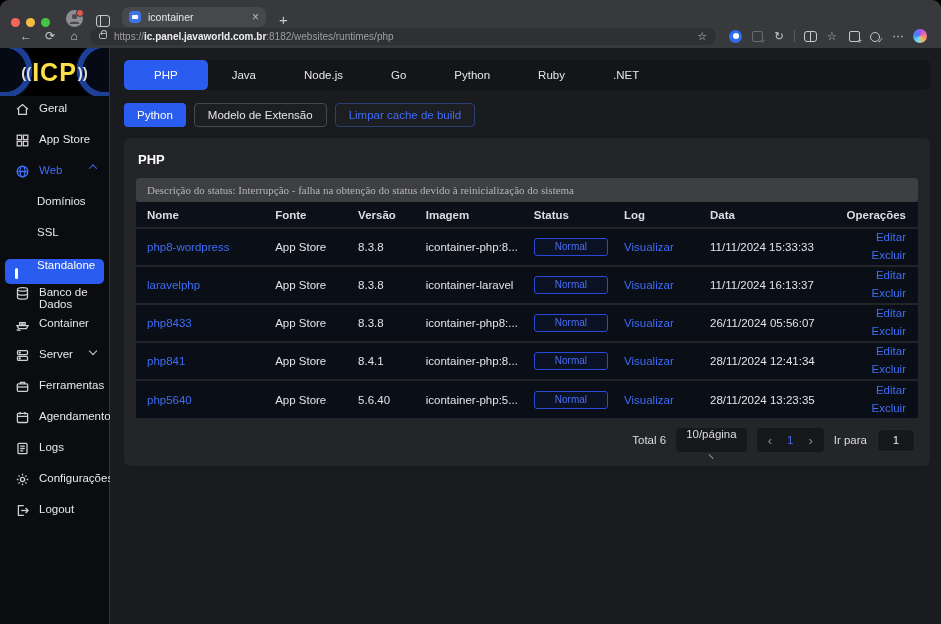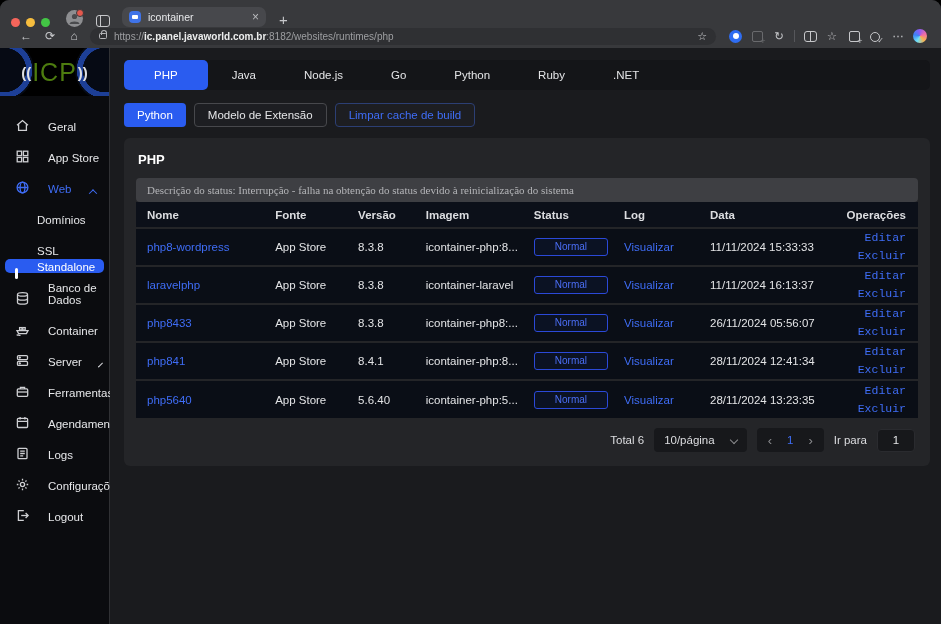--- a/index.html
+++ b/index.html
@@ -52,31 +52,31 @@
   .copilot-orb { display:inline-block; width:14px; height:14px; border-radius:50%; vertical-align:middle;
       background:conic-gradient(from 210deg,#6ee0f7,#3b82f6,#8b5cf6,#ef6aa8,#f8b24e,#6ee0f7); }
 
   
   .shell { flex:1; display:flex; min-height:0; }
   .sidebar { width:110px; background:#0b0c0f; border-right:1px solid #303134; display:flex; flex-direction:column; flex:0 0 auto; }
   .logo { height:48px; background:#000; position:relative; overflow:hidden; display:flex; align-items:center; justify-content:center; flex:0 0 auto;}
   .logo::before, .logo::after { content:""; position:absolute; top:-8px; width:60px; height:60px; border-radius:50%;
         background:radial-gradient(circle,#060a14 0 52%, #1d3f96 53% 66%, #060a14 67% 100%); }
   .logo::before { left:-26px; } .logo::after { right:-26px; }
-  .logo-text { position:relative; z-index:1; color:#4d7c0f; font-weight:normal; font-size:25px; letter-spacing:1px; }
+  .logo-text { position:relative; z-index:1; color:#fde047; font-weight:bold; font-size:25px; letter-spacing:1px; }
   .logo-par { font-size:15px; font-weight:bold; color:#dfe0e3; position:relative; z-index:1; margin:0 1px; }
 
   .nav { padding-top:6px; }
-  .item { height:31px; display:flex; align-items:flex-end; gap:18px; padding-left:15px;
+  .item { height:31px; display:flex; align-items:flex-start; gap:9px; padding-left:15px;
           font-size:11.5px; color:#e6e7e9; cursor:default; }
   .item svg { flex:0 0 auto; }
   .item.child { padding-left:37px; }
   .item.expanded { color:#3f6df6; }
   .item.expanded .chev { margin-left:auto; margin-right:13px; }
-  .item.selected { background:#2a5cf0; border-radius:5px; margin:2px 5px; height:14px;
+  .item.selected { background:#2a5cf0; border-radius:5px; margin:2px 5px; height:25px;
                    padding-left:32px; color:#fff; position:relative; }
   .item.selected::before { content:""; position:absolute; left:10px; top:9px; width:3px; height:11px;
                    background:#fff; border-radius:2px; }
   .chev { width:6px; height:6px; border-right:1.4px solid currentColor; border-bottom:1.4px solid currentColor; display:inline-block; }
   .chev.up { transform:rotate(-135deg) translate(-1px,-1px); }
   .chev.down { transform:rotate(45deg); margin-left:auto; margin-right:13px; color:#cfd0d3; }
 
   
   .main { flex:1; background:#1a1b1e; padding:12px 11px 0 14px; min-width:0; }
   .runtime-tabs { height:30px; background:#141518; border-radius:5px; display:flex; align-items:center; padding:0 0; }
@@ -95,26 +95,26 @@
               display:flex; align-items:center; padding:12px 11px;font-family:Liberation Serif, serif; }
 
   table { width:100%; border-collapse:collapse; background:#0a0e16; font-size:11.5px; }
   th { text-align:left; color:#dcdde0; font-weight:bold; height:26px; padding:0 8px; background:#0c1019; white-space:nowrap; }
   th:first-child, td:first-child { padding-left:11px; }
   th:last-child { text-align:right; padding-right:12px; }
   td { height:38px; padding:0 8px; color:#e3e4e6; border-top:2px solid #242528; white-space:nowrap; }
   .lnk { color:#3f6df6; text-decoration:none; cursor:pointer; }
   .st-badge { display:inline-block; border:1px solid #2b49d8; color:#4b6ef5; font-size:10px;
               padding:2px 20px 3px; border-radius:3px; background:rgba(30,55,160,.10); }
-  td.ops { text-align:right; padding-right:12px;font-family:Liberation Mono, monospace; }
+  td.ops { text-align:right; padding-right:12px; }
   td.ops .lnk { display:block; line-height:1.55; }
 
   .pagination { margin-top:10px; display:flex; justify-content:flex-end; align-items:center; gap:10px;
                 font-size:11.5px; color:#dcdde0; padding-right:3px; }
-  .psel { background:#17181b; border-radius:4px; height:24px; display:flex; align-items:center; gap:16px; padding:0 10px; }
+  .psel { background:#17181b; border-radius:4px; height:24px; display:flex; align-items:center; gap:16px; padding:0 10px;flex-direction:column; }
   .psel .chev { color:#8a8b8e; margin-top:-2px; }
   .pager { background:#17181b; border-radius:4px; height:24px; display:flex; align-items:center; gap:15px; padding:0 11px; }
   .pager .arr { color:#8a8b8e; font-size:13px; }
   .pager .cur { color:#3f6df6; }
   .goto-input { background:#17181b; border:1px solid #2a2b2f; border-radius:4px; width:38px; height:23px;
                 color:#e3e4e6; text-align:center; font-size:11.5px; font-family:"Liberation Sans",sans-serif; }
 </style>
 </head>
 <body>
 

